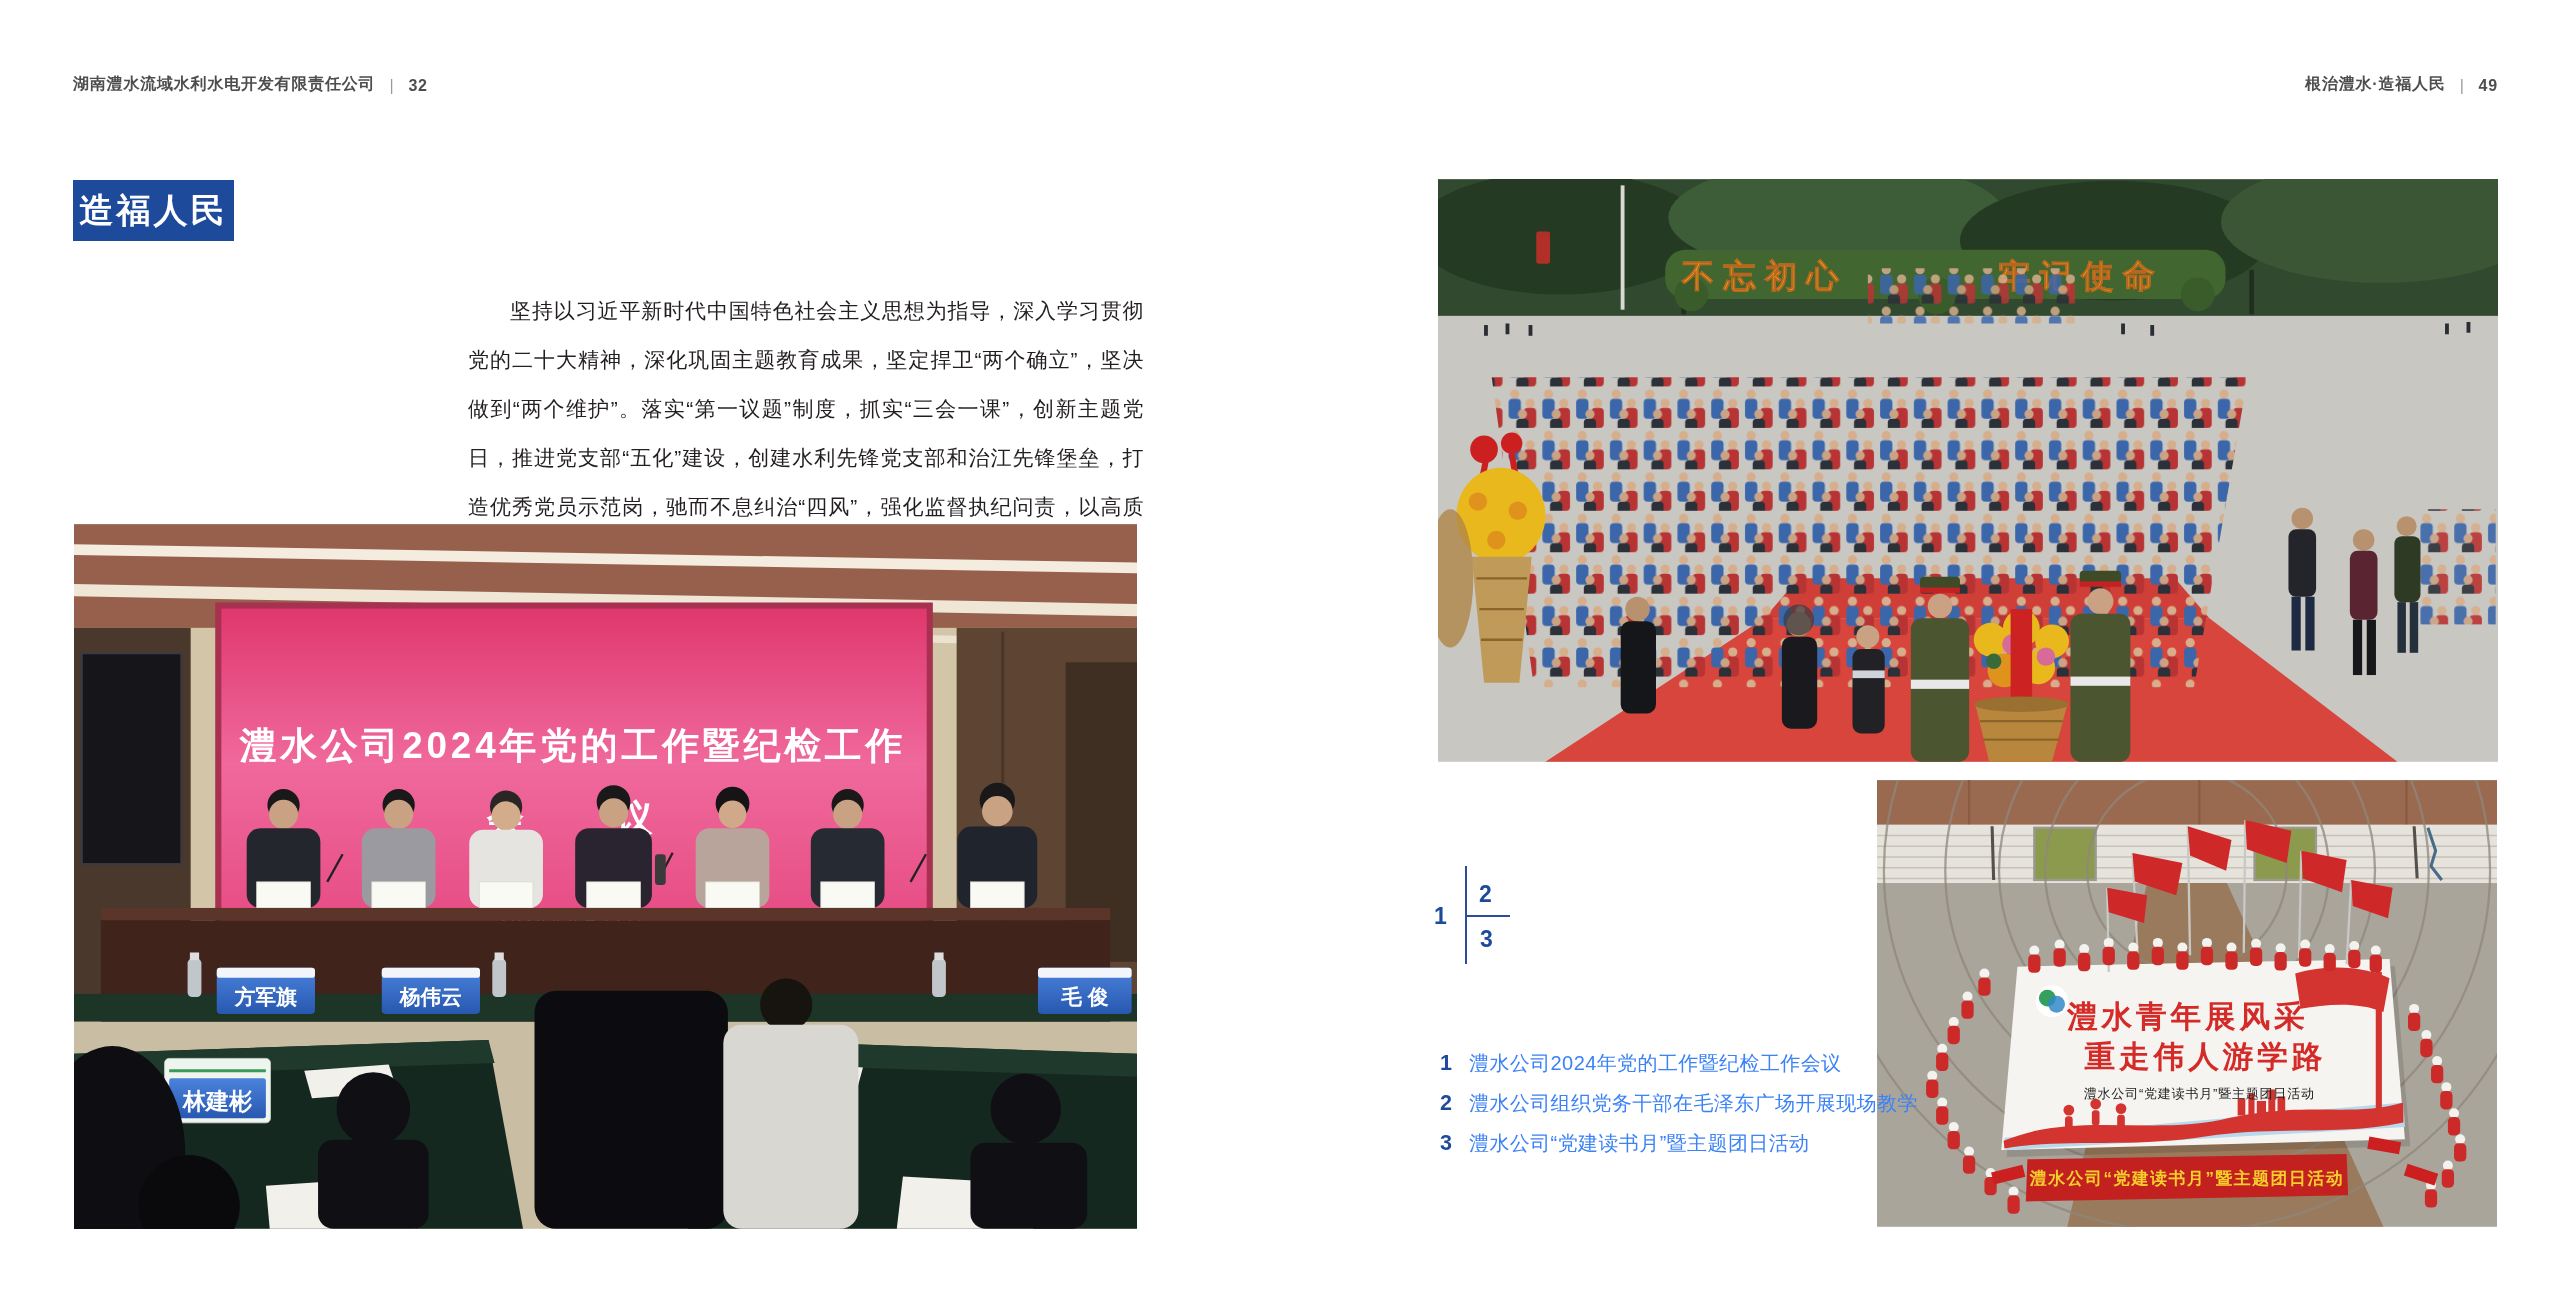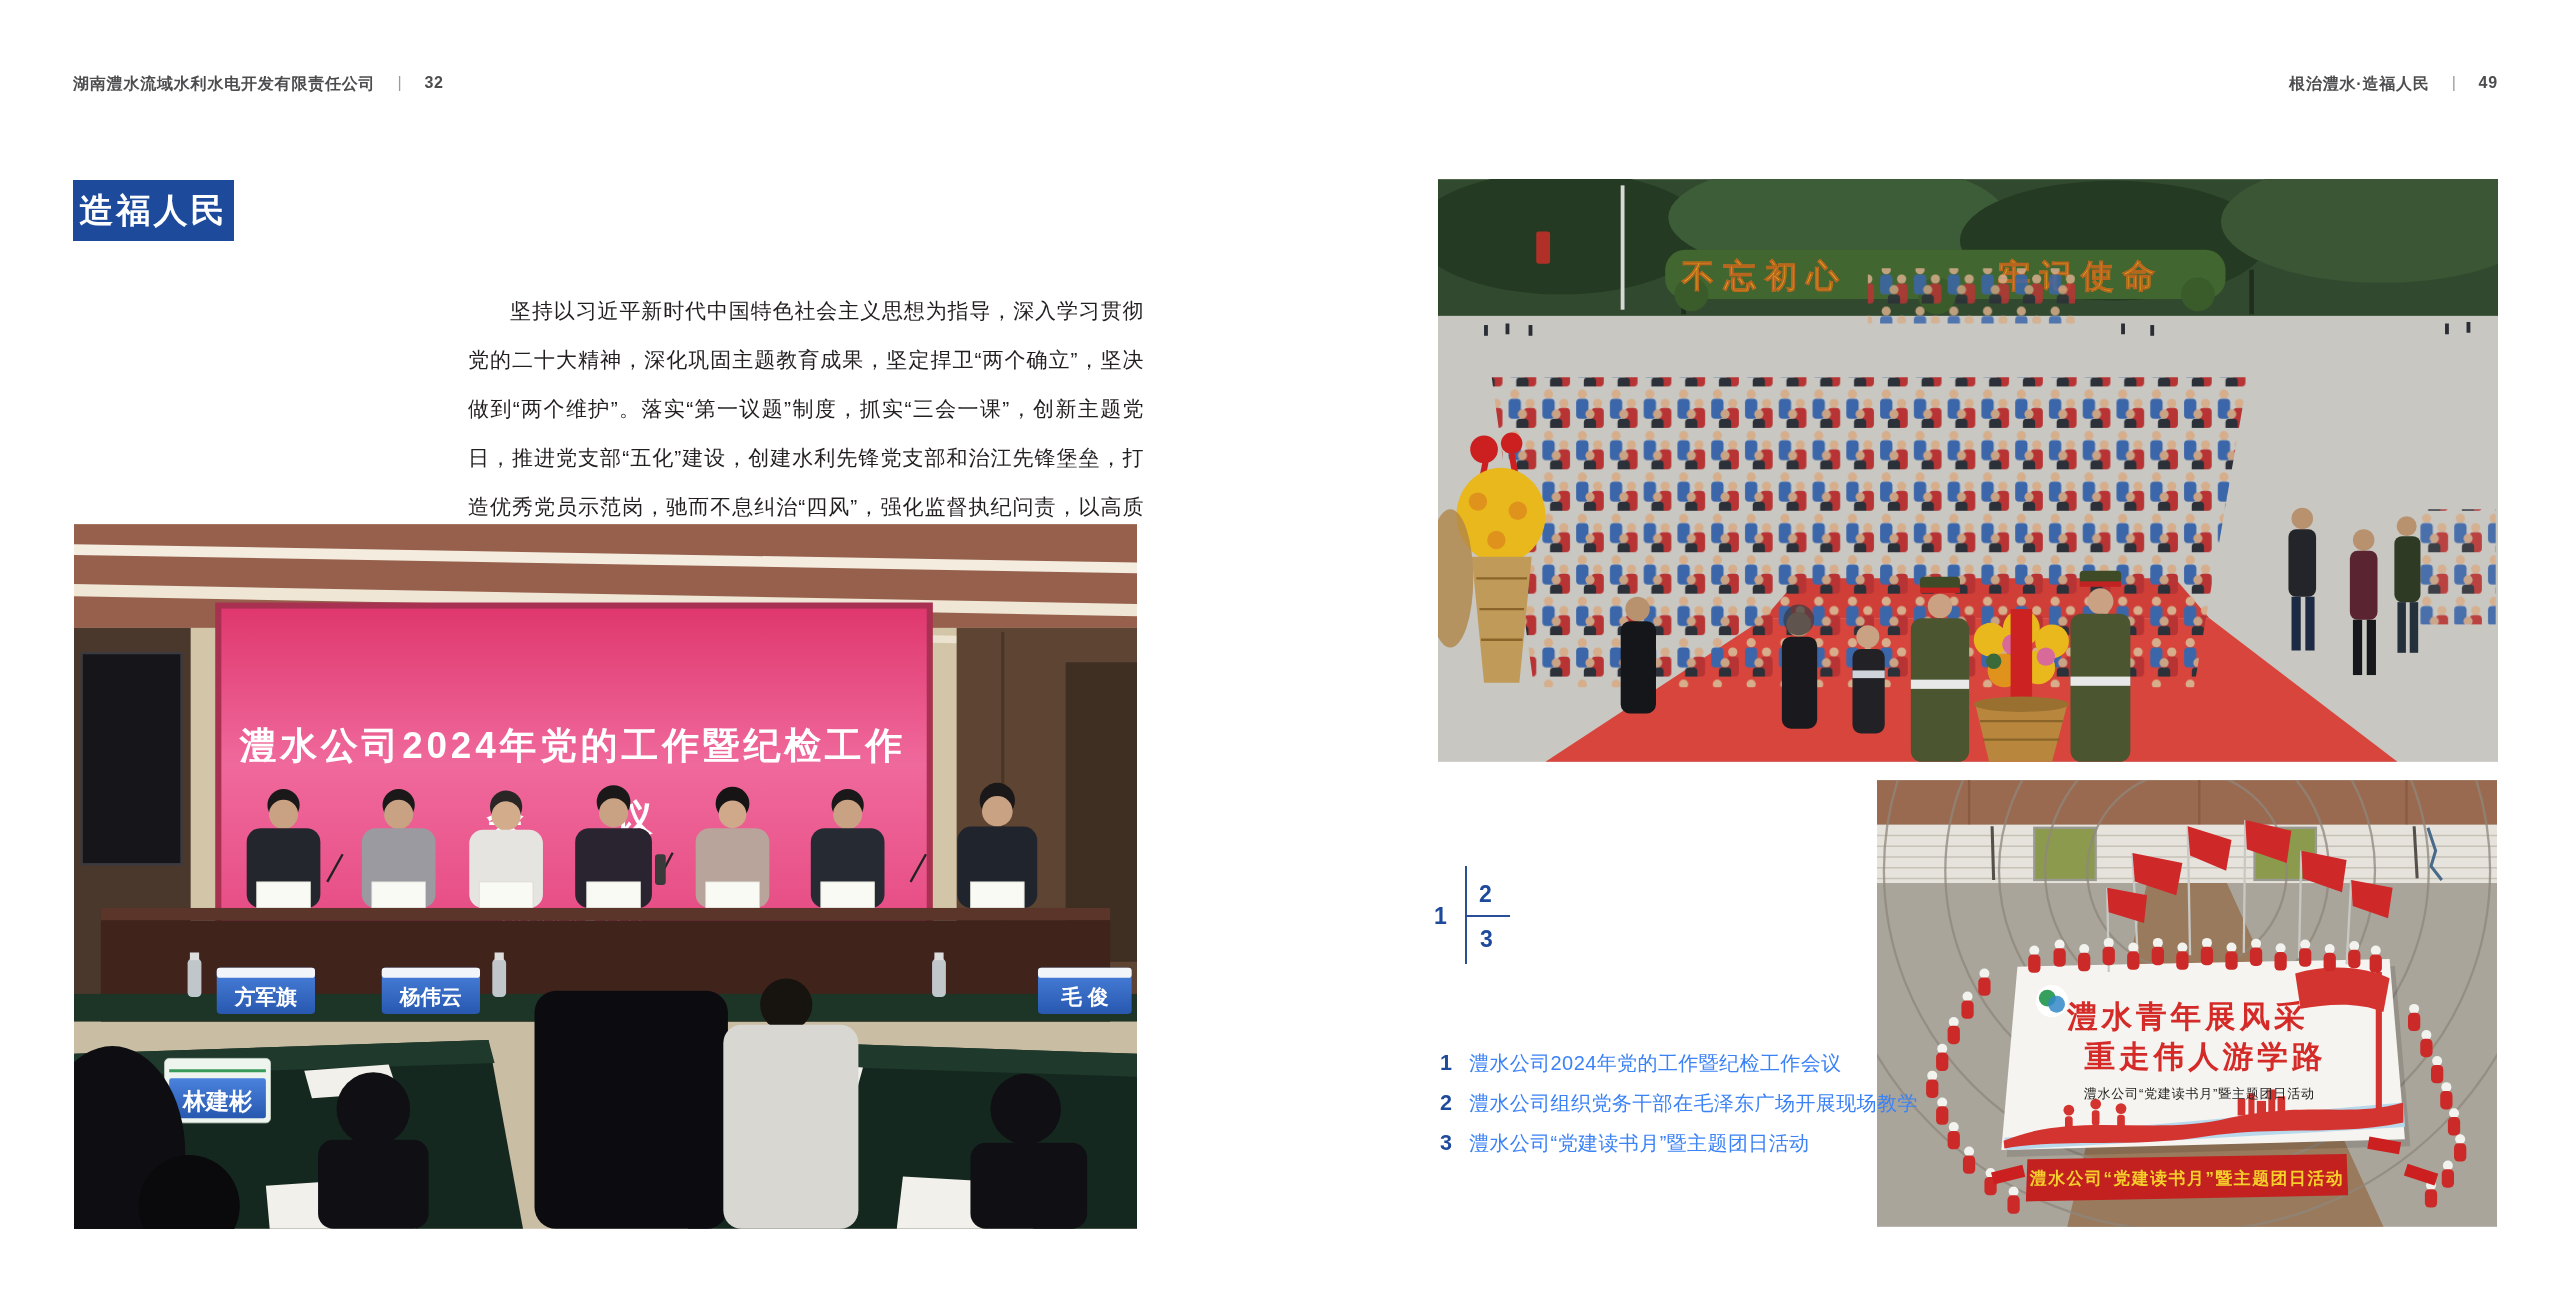--- a/index.html
+++ b/index.html
@@ -1,18 +1,18 @@
 <!DOCTYPE html>
 <html style="font-size:12.3px"><head>
 <meta charset="utf-8">
 <style>
   html,body{margin:0;padding:0;background:#ffffff;}
   #canvas{position:relative;width:2576px;height:1306px;background:#ffffff;overflow:hidden;
           font-family:"Liberation Sans","DejaVu Sans",sans-serif;color:#231f20;}
-  .hdr{position:absolute;top:74px;font-size:16px;font-weight:bold;color:#4d4d4f;display:flex;align-items:flex-start;gap:22px;letter-spacing:0.8px;}
+  .hdr{position:absolute;top:74px;font-size:16px;font-weight:bold;color:#4d4d4f;display:flex;align-items:flex-end;gap:14px;letter-spacing:0.8px;}
   .hdr .sep{color:#9a9a9c;font-weight:normal;}
   #hdrL{left:73px;}
   #hdrR{right:78px;}
   #badge{position:absolute;left:73px;top:180px;width:161px;height:61px;background:#1e4a9c;
          display:flex;align-items:center;justify-content:center;}
   #badge span{color:#ffffff;font-size:34px;font-weight:bold;letter-spacing:3.1px;}
   #intro{position:absolute;left:468px;top:286px;width:676px;font-size:21px;line-height:49px;
          text-align:justify;text-indent:2em;color:#231f20;margin:0;letter-spacing:0.4px;}
   .photo{position:absolute;display:block;}
   #photo1{left:74px;top:524px;}

